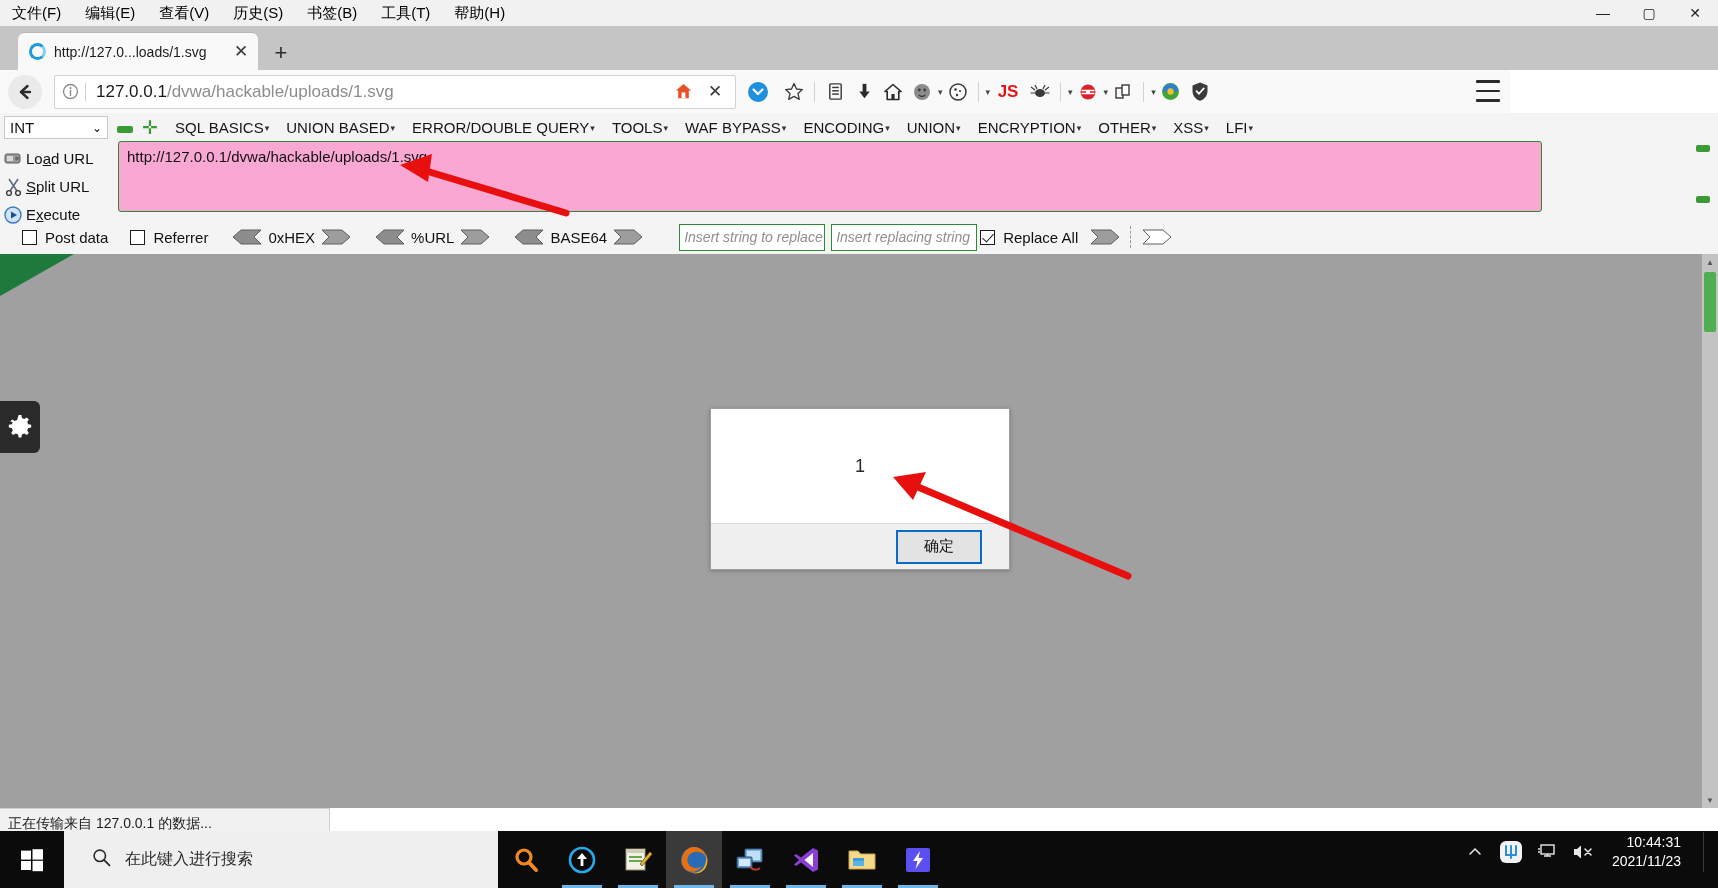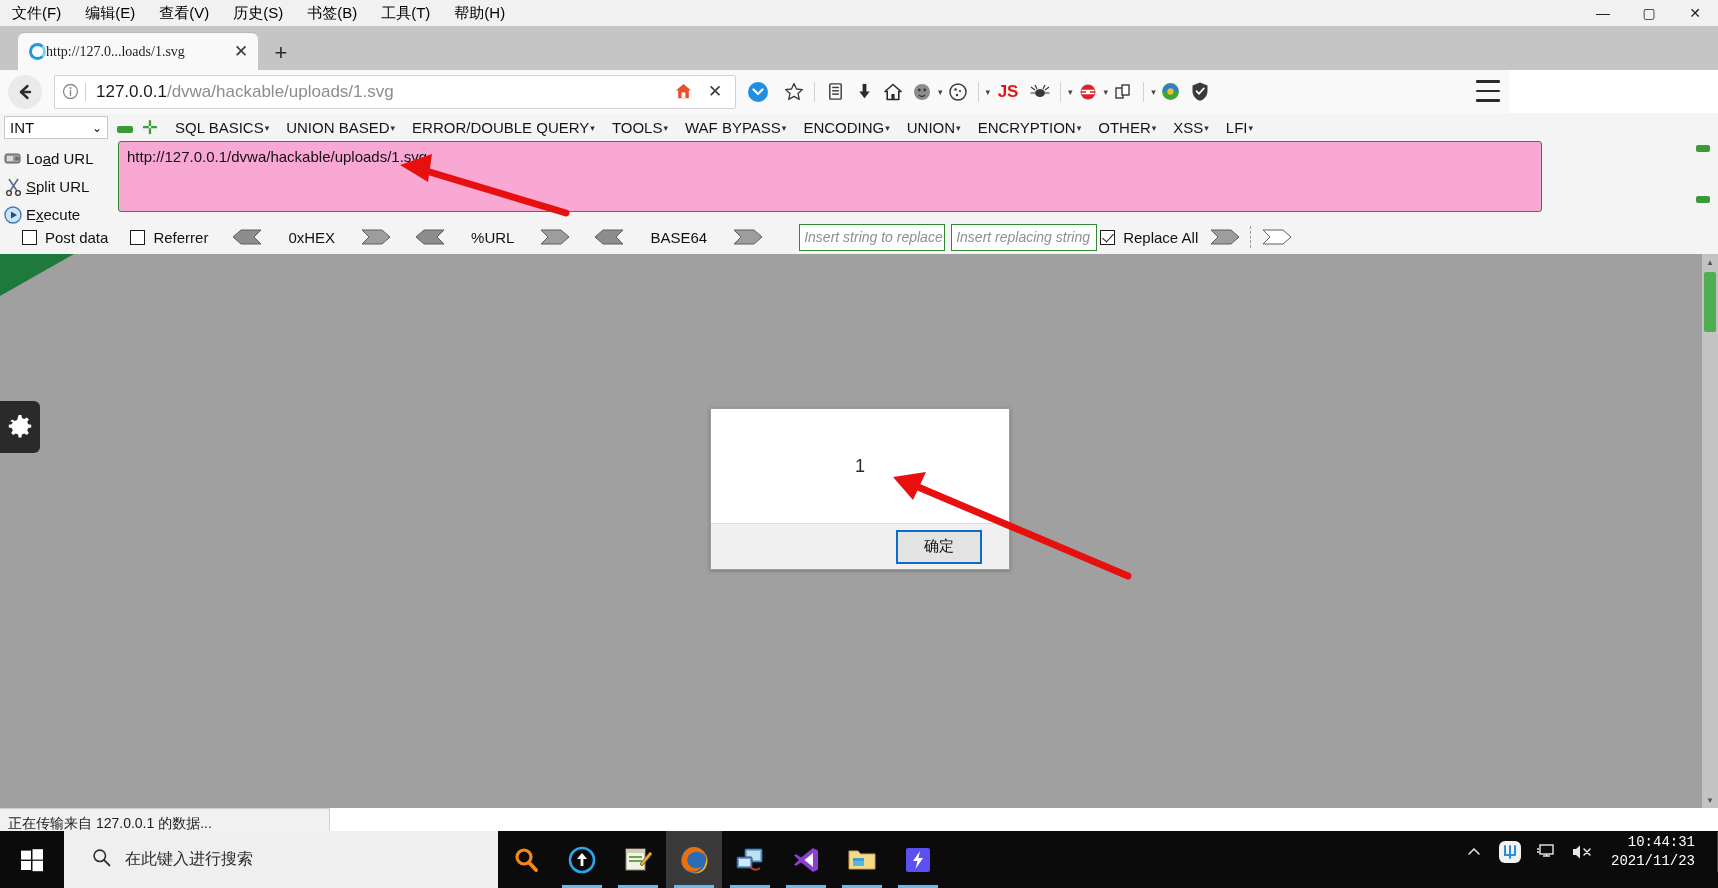--- a/index.html
+++ b/index.html
@@ -27,21 +27,21 @@
   .tab{
     position:absolute;left:18px;top:7px;width:240px;height:37px;
     background:#f9f9f9;border-radius:6px 6px 0 0;display:flex;align-items:center;
     box-shadow:0 -1px 0 rgba(0,0,0,.07);
   }
   .tab .fav{
     width:17px;height:17px;margin-left:11px;border-radius:50%;
     border:3px solid #1f9bd8;border-right-color:#7fd0ef;box-sizing:border-box;
   }
   .tab .tabtitle{
-    flex:1;margin-left:0;font-size:14px;color:#1c1c1c;white-space:nowrap;overflow:hidden;font-family:Liberation Serif, serif;
+    flex:1;margin-left:8px;font-size:14px;color:#1c1c1c;white-space:nowrap;overflow:hidden;
   }
   .tab .tabclose{
     width:26px;height:26px;margin-right:4px;display:flex;align-items:center;justify-content:center;
     font-size:17px;color:#3a3a3a;
   }
   .newtab{
     position:absolute;left:268px;top:14px;width:26px;height:26px;
     display:flex;align-items:center;justify-content:center;font-size:22px;color:#2b2b2b;font-weight:300;
   }
 
@@ -115,21 +115,21 @@
     position:absolute;left:0;top:107px;width:1718px;height:34px;display:flex;align-items:center;
   }
   .cb{width:15px;height:15px;border:1.6px solid #1c1c1c;background:#fff;display:inline-block;
       position:relative;box-sizing:border-box;}
   .cb.on:after{
     content:"";position:absolute;left:4px;top:0px;width:5px;height:10px;
     border:solid #1c1c1c;border-width:0 1.8px 1.8px 0;transform:rotate(42deg);
   }
   .cbwrap{display:flex;align-items:center;gap:8px;margin-left:22px;}
   .cbwrap span{font-size:15px;color:#111;}
-  .encgrp{display:flex;align-items:center;margin-left:24px;gap:26px;}
+  .encgrp{display:flex;align-items:center;margin-left:24px;gap:6px;}
   .encgrp .lbl{font-size:15px;color:#111;}
   .arrL,.arrR{width:30px;height:16px;}
   .repl{
     width:146px;height:27px;border:1px solid #2e8b32;background:#fff;
     font-size:14px;color:#8f8f8f;font-style:italic;display:flex;align-items:center;
     padding-left:4px;box-sizing:border-box;overflow:hidden;white-space:nowrap;
   }
   .vsep{width:1px;height:22px;border-left:1px dashed #9a9a9a;margin:0 10px;}
 
   
@@ -190,21 +190,21 @@
   .startbtn{width:64px;height:57px;display:flex;align-items:center;justify-content:center;}
   .tsearch{
     width:434px;height:57px;background:#efefef;display:flex;align-items:center;gap:14px;padding-left:28px;
     box-sizing:border-box;
   }
   .tsearch span{font-size:16px;color:#2b2b2b;}
   .tbapps{display:flex;align-items:center;height:57px;}
   .tbapp{width:56px;height:57px;display:flex;align-items:center;justify-content:center;position:relative;}
   .tbapp.active{background:#3a3a3a;}
   .tbapp .uline{position:absolute;bottom:0;left:8px;width:40px;height:3px;background:#6fb7e8;}
-  .tray{position:absolute;right:0;bottom:0;height:72px;display:flex;align-items:center;gap:10px;font-family:Liberation Mono, monospace;}
+  .tray{position:absolute;right:0;bottom:0;height:72px;display:flex;align-items:center;gap:10px;padding-right:14px;}
   .tray .ti{width:26px;height:26px;display:flex;align-items:center;justify-content:center;color:#e8e8e8;}
   .clock{color:#fff;font-size:14px;text-align:right;line-height:19px;margin-left:6px;}
   .trayline{width:1px;height:40px;background:#3a3a3a;margin-left:12px;}
 </style>
 </head>
 <body>
 
 <div class="app">
 
   <div class="menubar">

